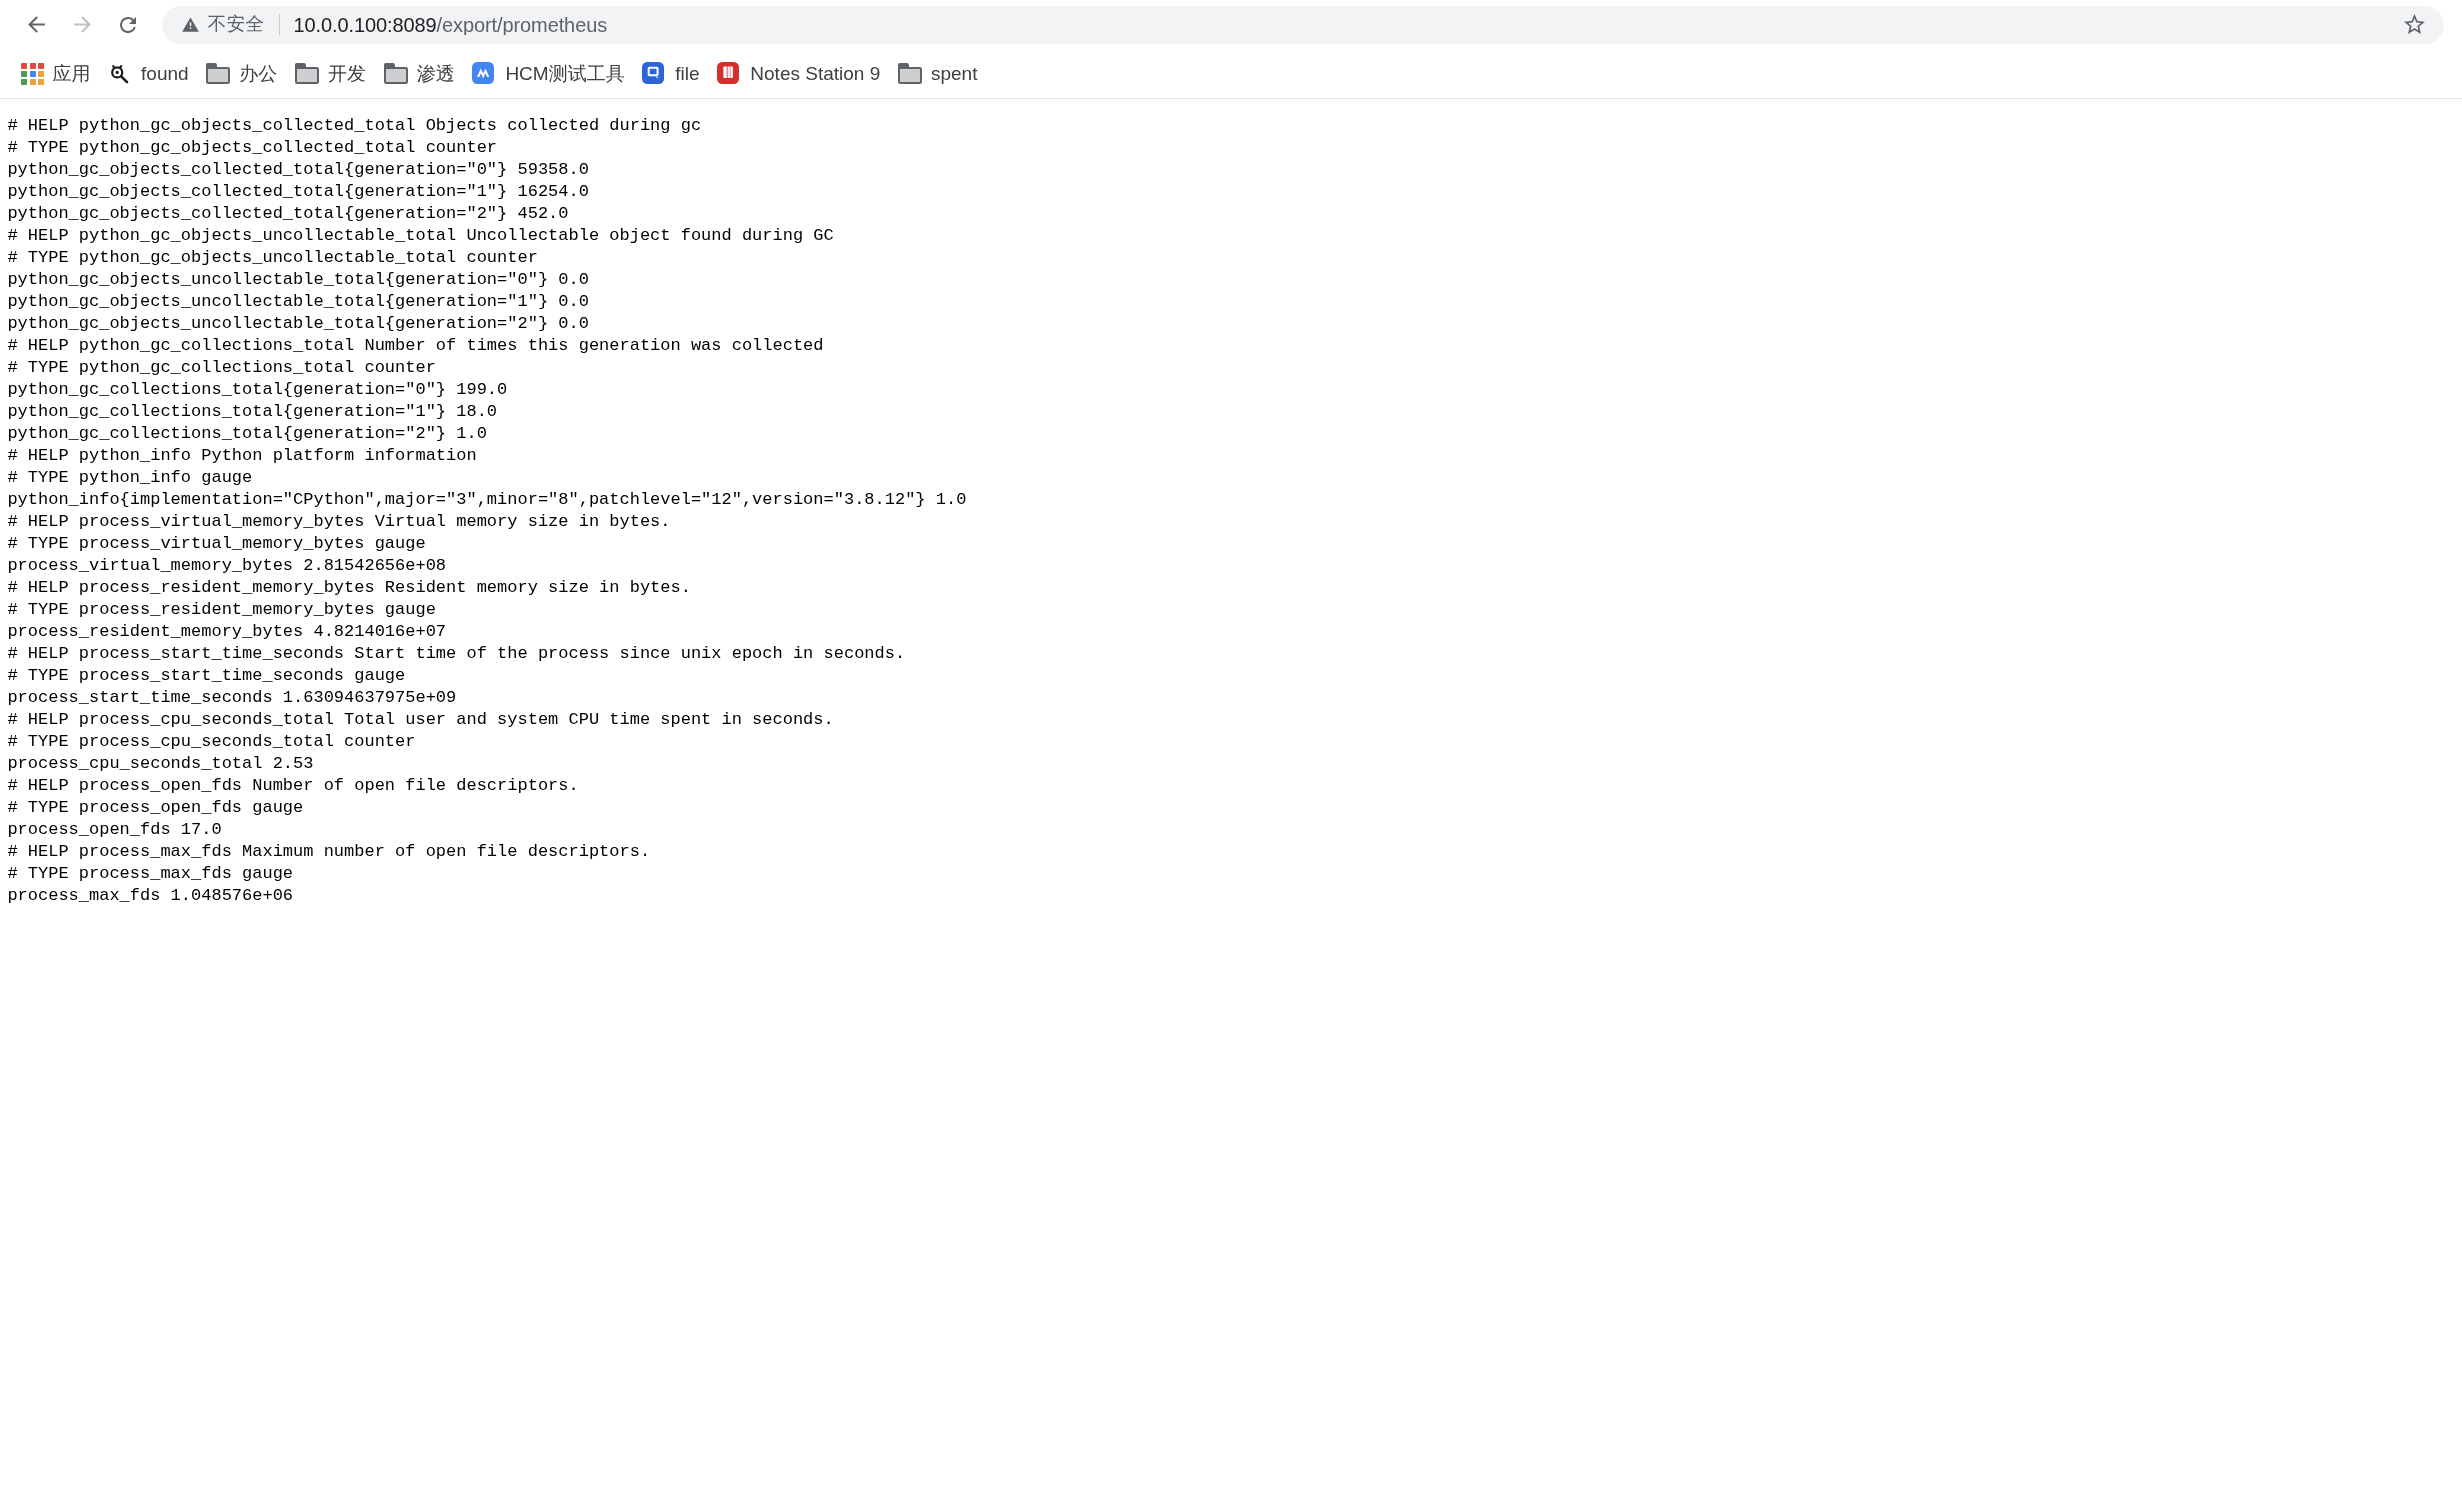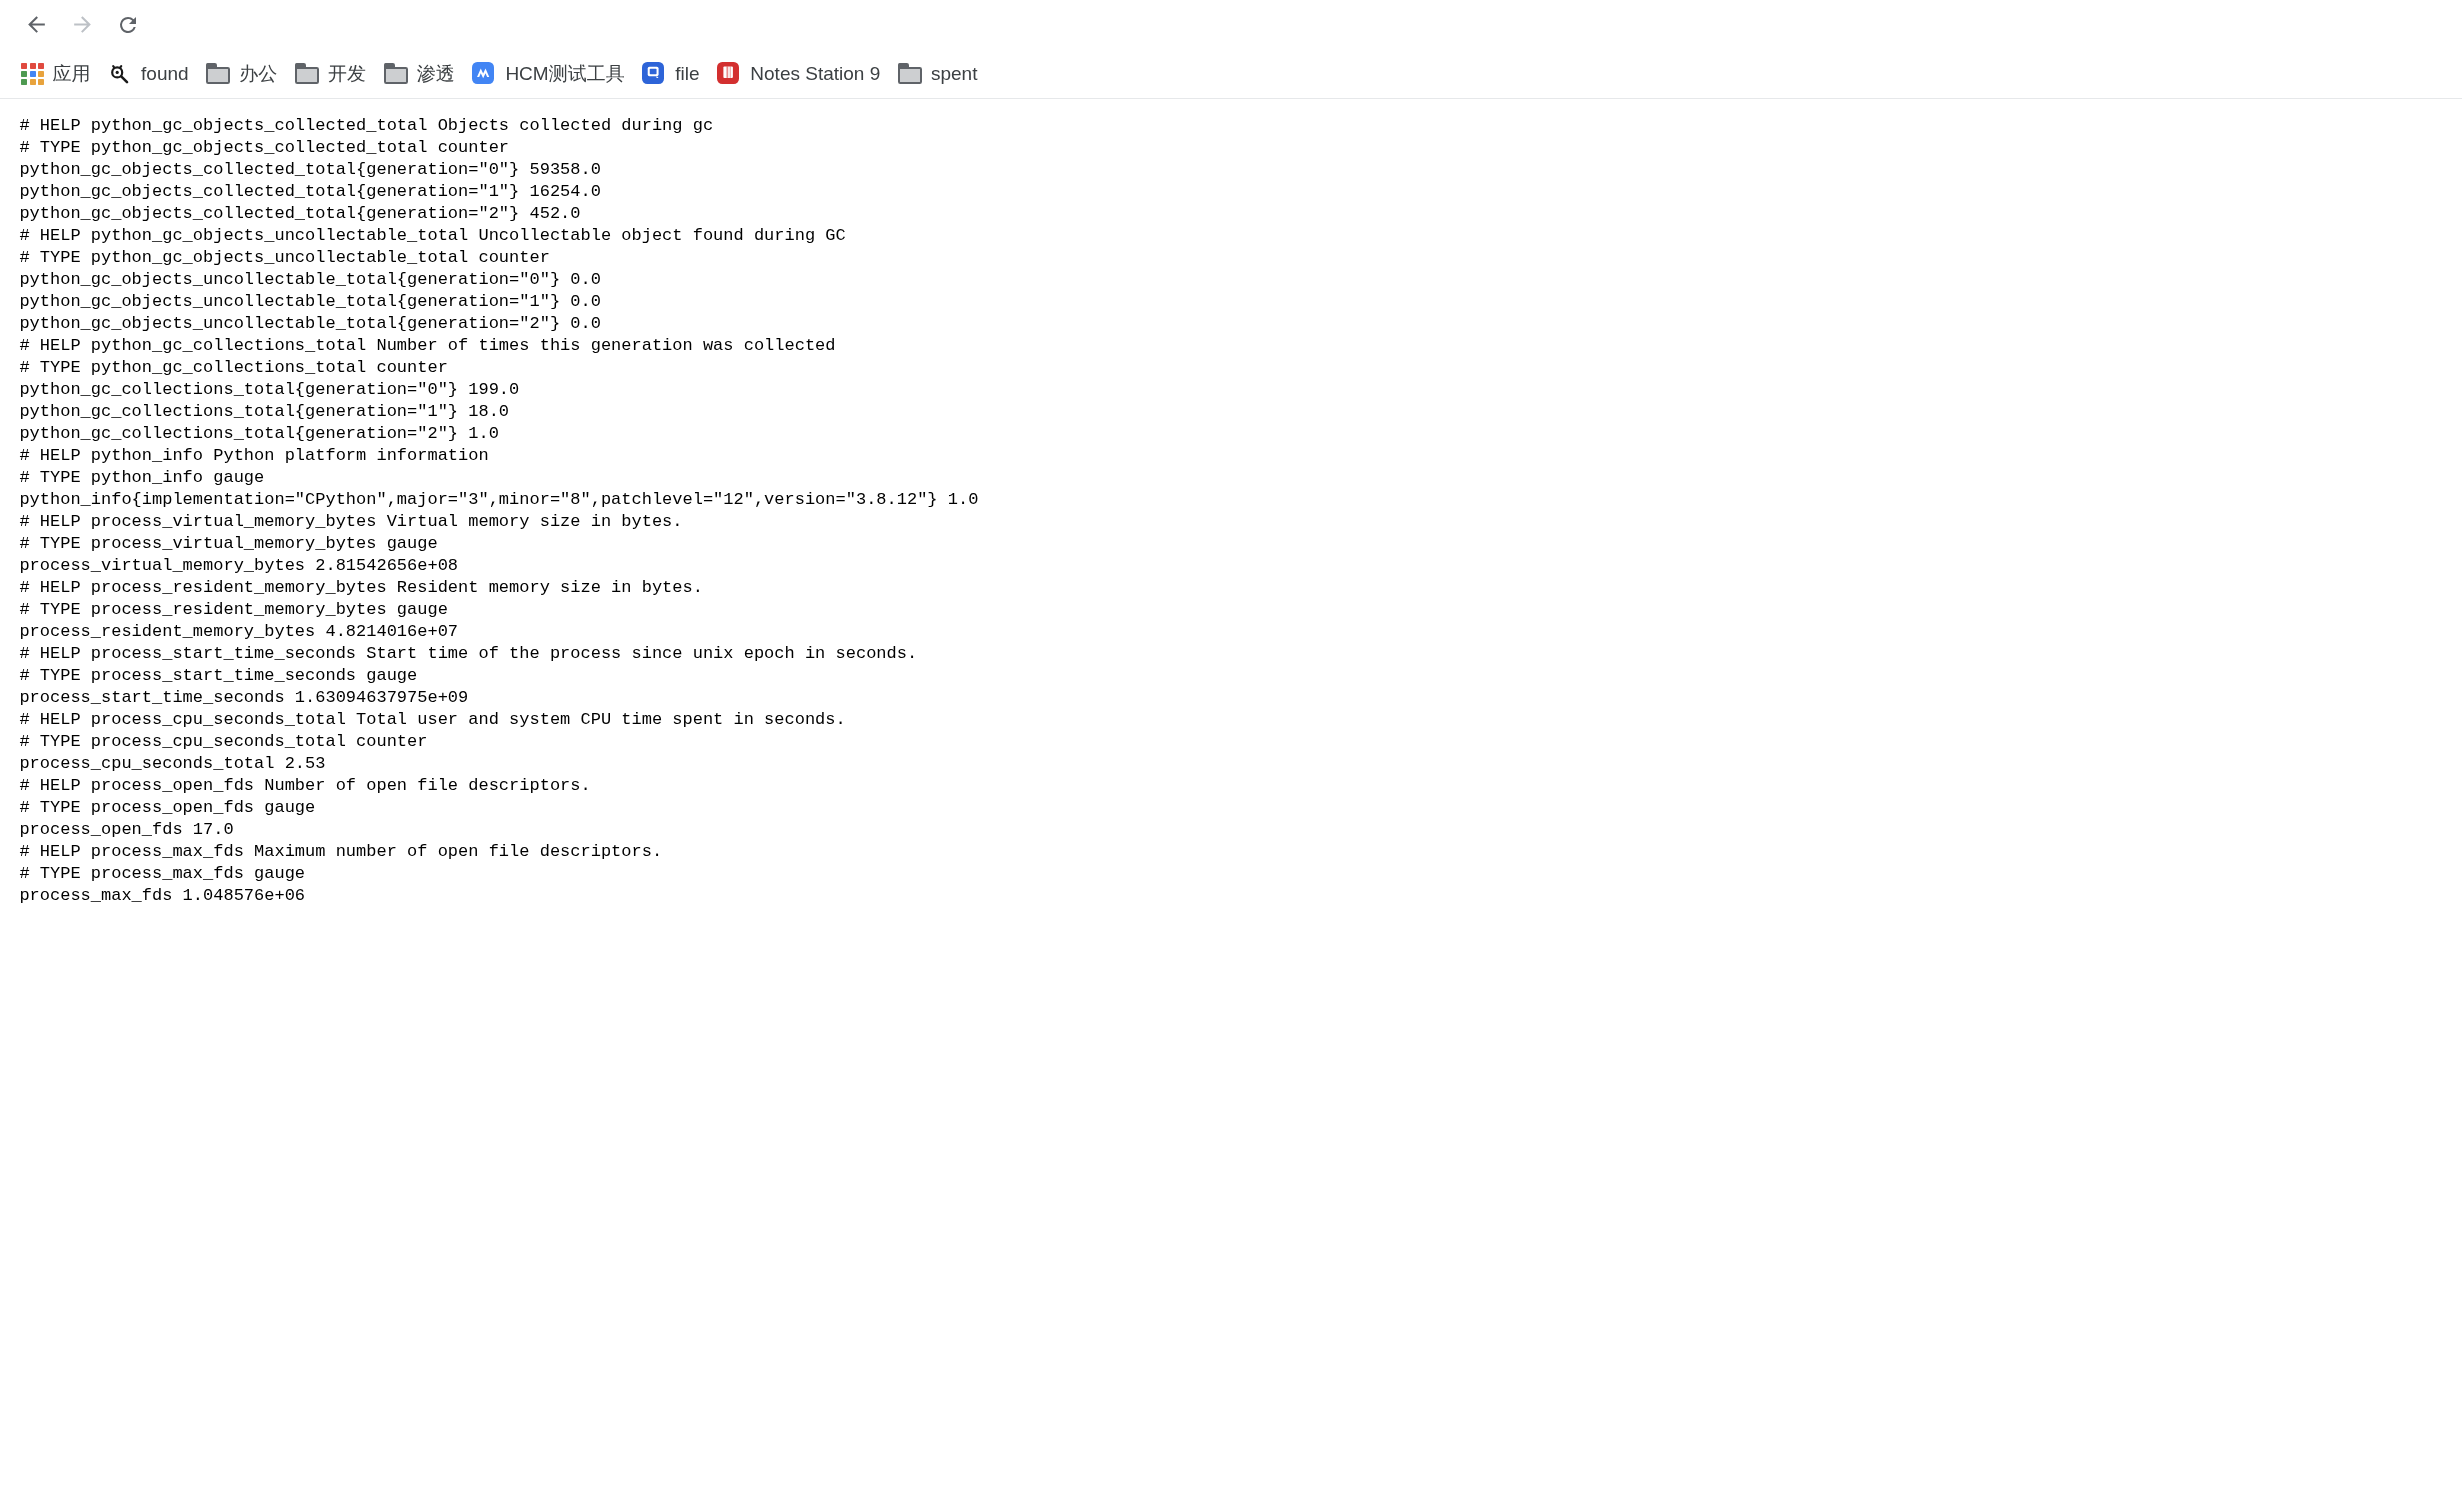--- a/index.html
+++ b/index.html
@@ -199,21 +199,21 @@
   }
 
   #metrics-output {
     font-family: "Liberation Mono", "DejaVu Sans Mono", monospace;
     font-size: 17px;
     line-height: 22px;
     color: #000000;
     white-space: pre;
     letter-spacing: 0px;
   }
-  .metric-line { white-space: pre; margin-left: 12px; }
+  .metric-line { white-space: pre; }
 </style>
 </head>
 <body>
 
 <div id="browser-chrome">
 
   <div id="toolbar">
 
     <div class="nav-btn">
       <svg width="25" height="25" viewBox="0 0 24 24">
@@ -226,20 +226,39 @@
         <path d="M4 11h12.2l-5.6-5.6L12 4l8 8-8 8-1.4-1.4 5.6-5.6H4z" fill="#bdc1c6"></path>
       </svg>
     </div>
 
     <div class="nav-btn">
       <svg width="24" height="24" viewBox="0 0 24 24">
         <path d="M17.65 6.35A7.96 7.96 0 0 0 12 4a8 8 0 1 0 7.73 10h-2.08A6 6 0 1 1 12 6c1.66 0 3.14.69 4.22 1.78L13 11h7V4z" fill="#5f6368"></path>
       </svg>
     </div>
 
+    <div id="omnibox">
+
+      <div id="security-chip">
+        <svg id="warning-icon" viewBox="0 0 24 24">
+          <path d="M12 3 1.5 21h21L12 3zm1 14.5h-2v-2h2v2zm0-3.5h-2V9.5h2V14z" fill="#5f6368"></path>
+        </svg>
+        <span id="security-text">不安全</span>
+      </div>
+
+      <div id="omnibox-divider"></div>
+
+      <div id="url-text"><span id="url-host">10.0.0.100:8089</span><span id="url-path">/export/prometheus</span></div>
+
+      <div id="bookmark-star">
+        <svg width="25" height="25" viewBox="0 0 24 24">
+          <path d="M12 15.4l-3.76 2.27 1-4.28-3.32-2.88 4.38-.38L12 6.1l1.71 4.04 4.38.38-3.32 2.88 1 4.28L12 15.4zM22 9.24l-7.19-.62L12 2 9.19 8.62 2 9.24l5.46 4.73L5.82 21 12 17.27 18.18 21l-1.63-7.03L22 9.24z" fill="#5f6368"></path>
+        </svg>
+      </div>
+    </div>
   </div>
 
   <div id="bookmarks-bar">
 
     <div class="bookmark">
       <span class="apps-grid">
         <i style="background:#e04a3f"></i>
           <i style="background:#e04a3f"></i>
           <i style="background:#e04a3f"></i>
         <i style="background:#4e9a51"></i>

